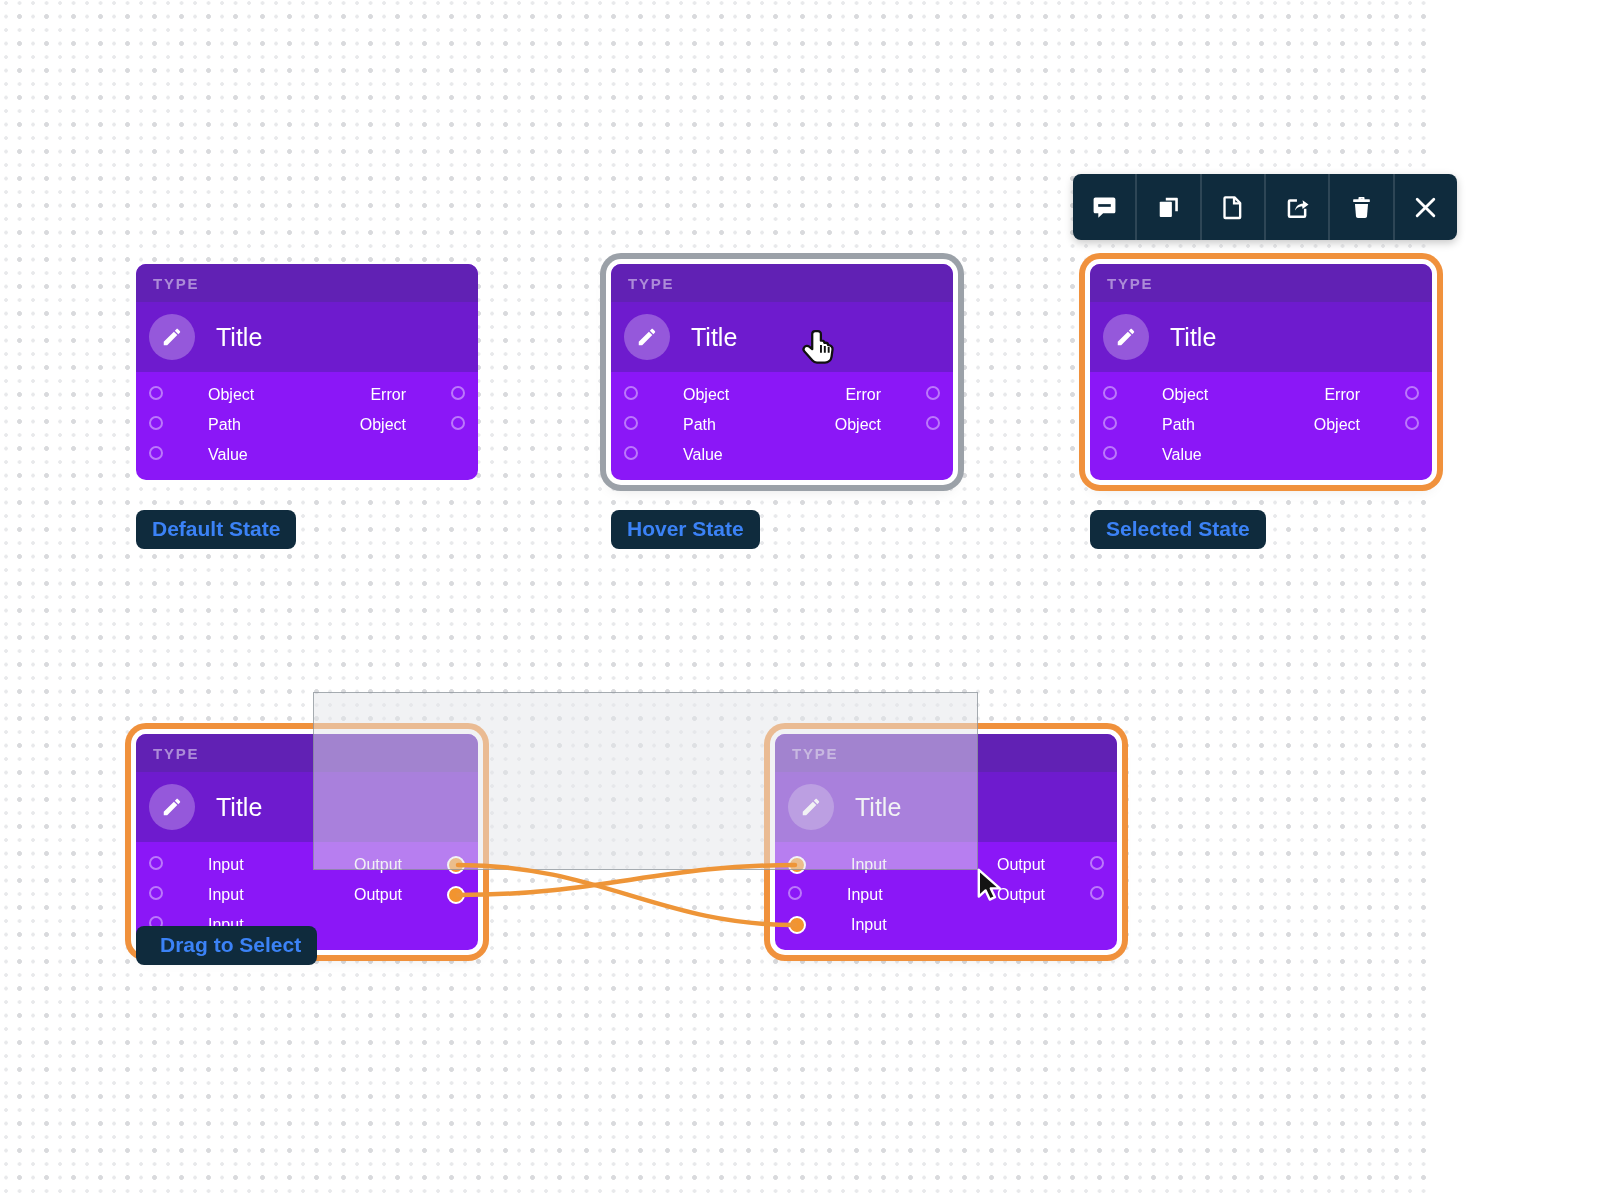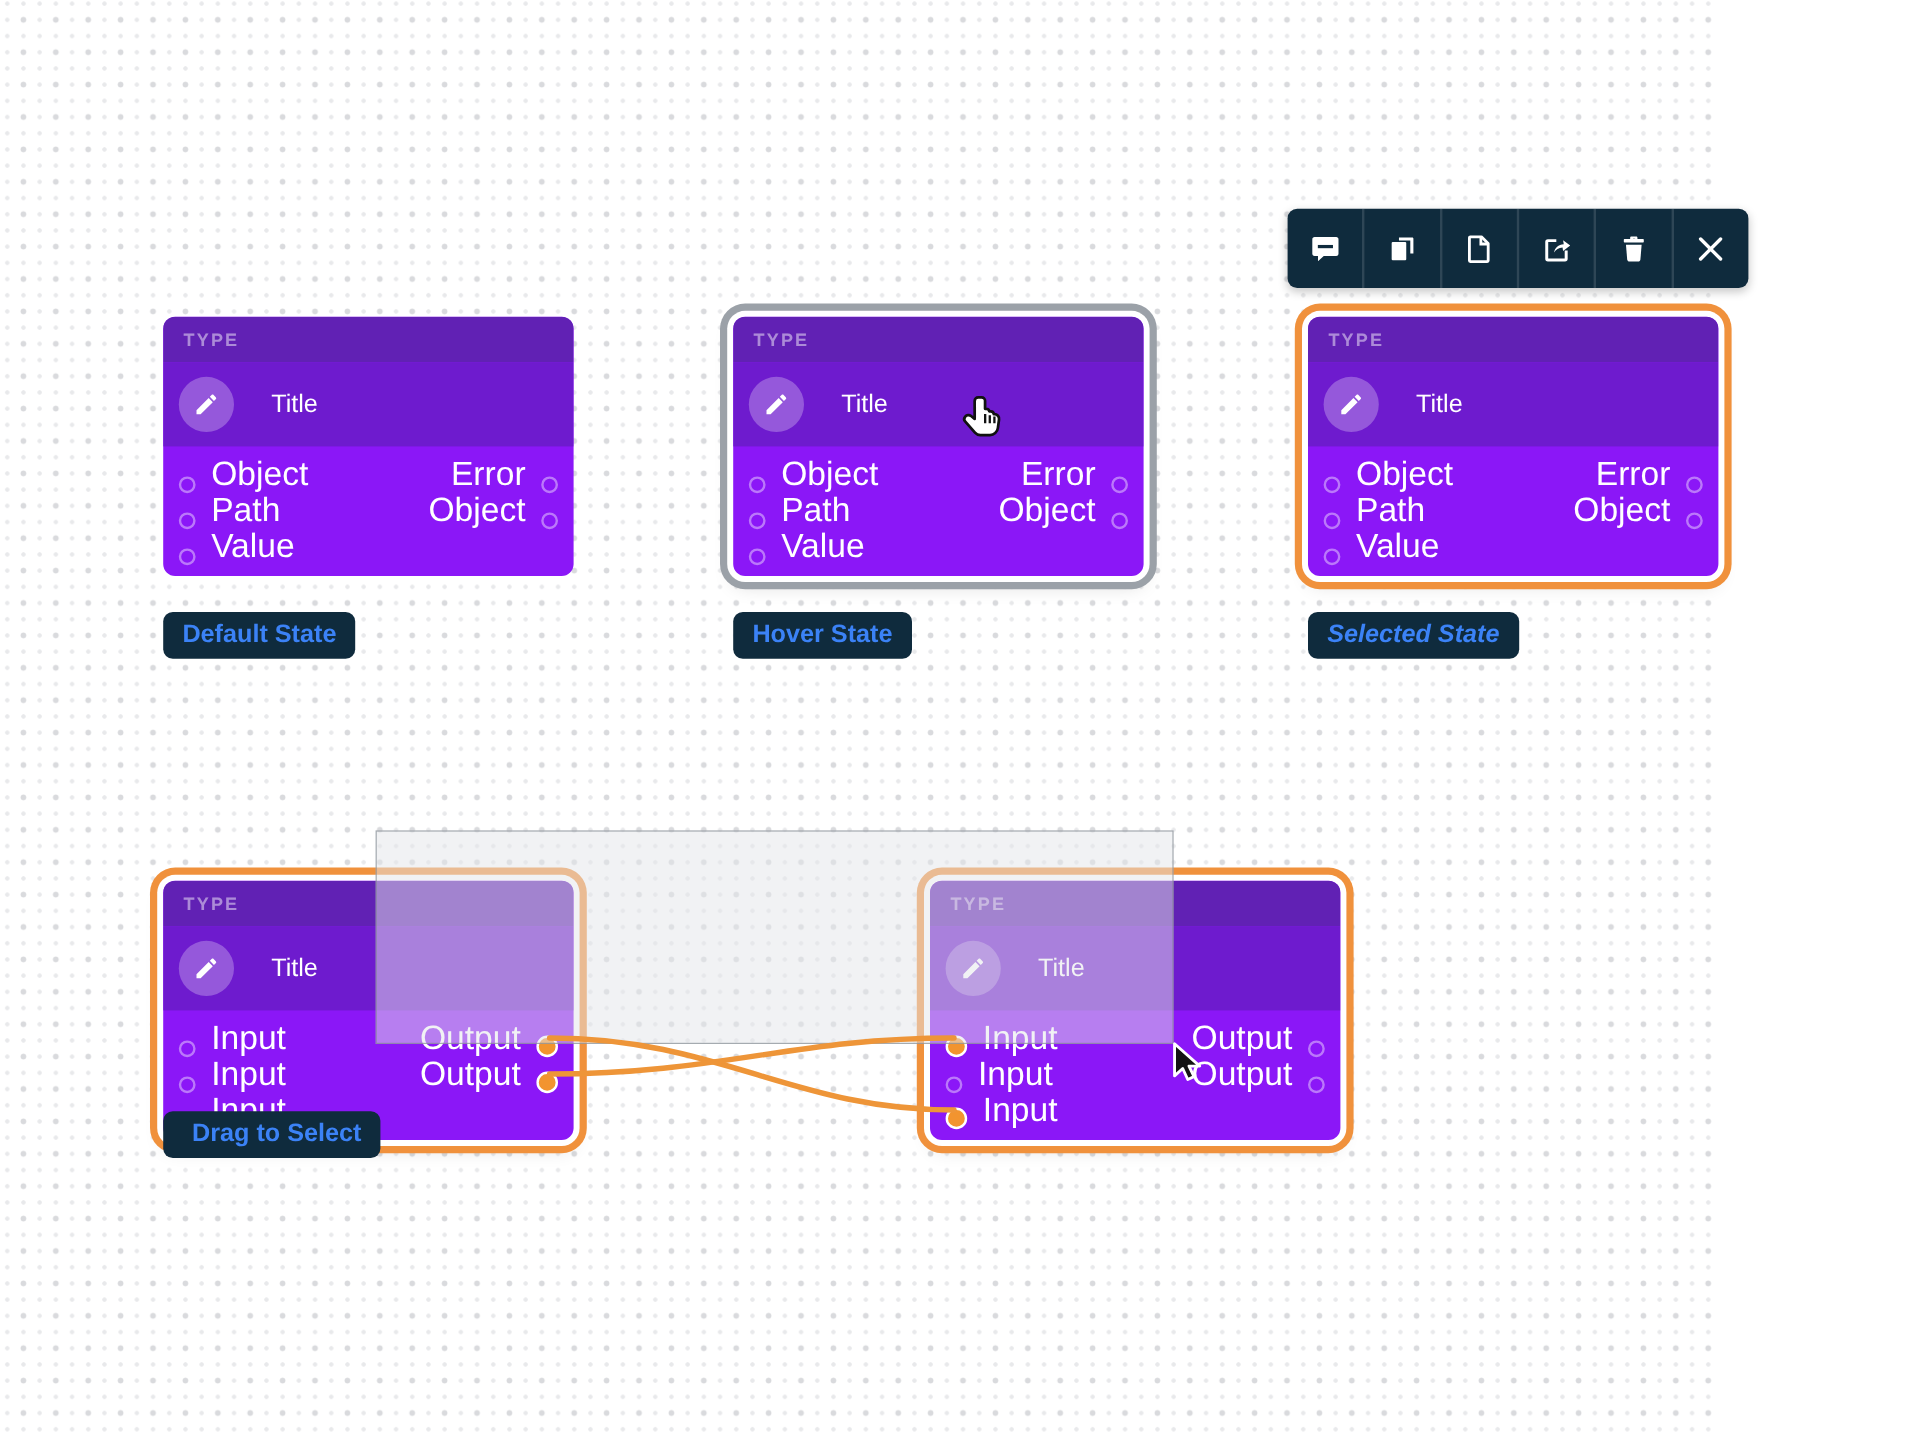--- a/index.html
+++ b/index.html
@@ -21,24 +21,24 @@
   .state-selected{ box-shadow:0 0 0 5px #ffffff,0 0 0 11px #F0913C,0 8px 16px rgba(0,0,0,.12); }
   .node-header{
     height:38px; background:#6121B4; display:flex; align-items:center; padding:0 17px;
     font-size:15px; font-weight:bold; letter-spacing:1.8px; color:rgba(255,255,255,0.48);
   }
   .node-title-row{ height:70px; background:#6E1BCE; display:flex; align-items:center; padding:0 13px; }
   .avatar{
     width:46px; height:46px; border-radius:50%; background:rgba(255,255,255,0.27);
     display:flex; align-items:center; justify-content:center; flex:none;
   }
-  .title{ font-size:21px; margin-left:31px; }
+  .title{ font-size:25px; margin-left:21px; }
   .node-body{ padding-top:8px; }
   .prow{ height:30px; display:flex; align-items:center; justify-content:space-between; padding:0 13px; }
-  .pcell{ display:flex; align-items:flex-end; font-size:28px; }
+  .pcell{ display:flex; align-items:flex-start; font-size:16px;gap:32px; }
   .pcell .plabel{ margin:0 13px; }
   .port{ width:14px; height:14px; border-radius:50%; border:2px solid rgba(255,255,255,0.42); flex:none; }
   .port.filled{ width:18px; height:18px; background:#F2942F; border:2.5px solid #ffffff; }
   
   .caption{
     position:absolute; background:#0F2B3D; color:#3b82f6; font-weight:bold; font-size:21px;
     padding:7px 16px 8px; border-radius:8px; z-index:4; white-space:nowrap;
   }
   
   .toolbar{
@@ -236,21 +236,21 @@
       </div>
       <div class="prow">
         <div class="pcell">
             <span class="port"></span>
             <span class="plabel">Value</span>
           </div>
         <div class="pcell"></div>
       </div>
     </div>
   </div>
-  <div class="caption" style="left:1090px;top:510px;font-style:italic;">Selected State</div>
+  <div class="caption" style="left:1090px;top:510px;">Selected State</div>
 
   <div class="node state-selected" style="left:136px;top:734px;">
     <div class="node-header">
       <span>TYPE</span>
     </div>
     <div class="node-title-row">
       <span class="avatar">
         <svg width="22" height="22" viewBox="0 0 24 24">
           <path d="M3 17.25V21h3.75L17.8 9.94l-3.75-3.75L3 17.25zM20.7 7.04c.39-.39.39-1.02 0-1.41l-2.34-2.34c-.39-.39-1.02-.39-1.41 0l-1.83 1.83 3.75 3.75 1.83-1.83z" fill="#fff"></path>
         </svg>

